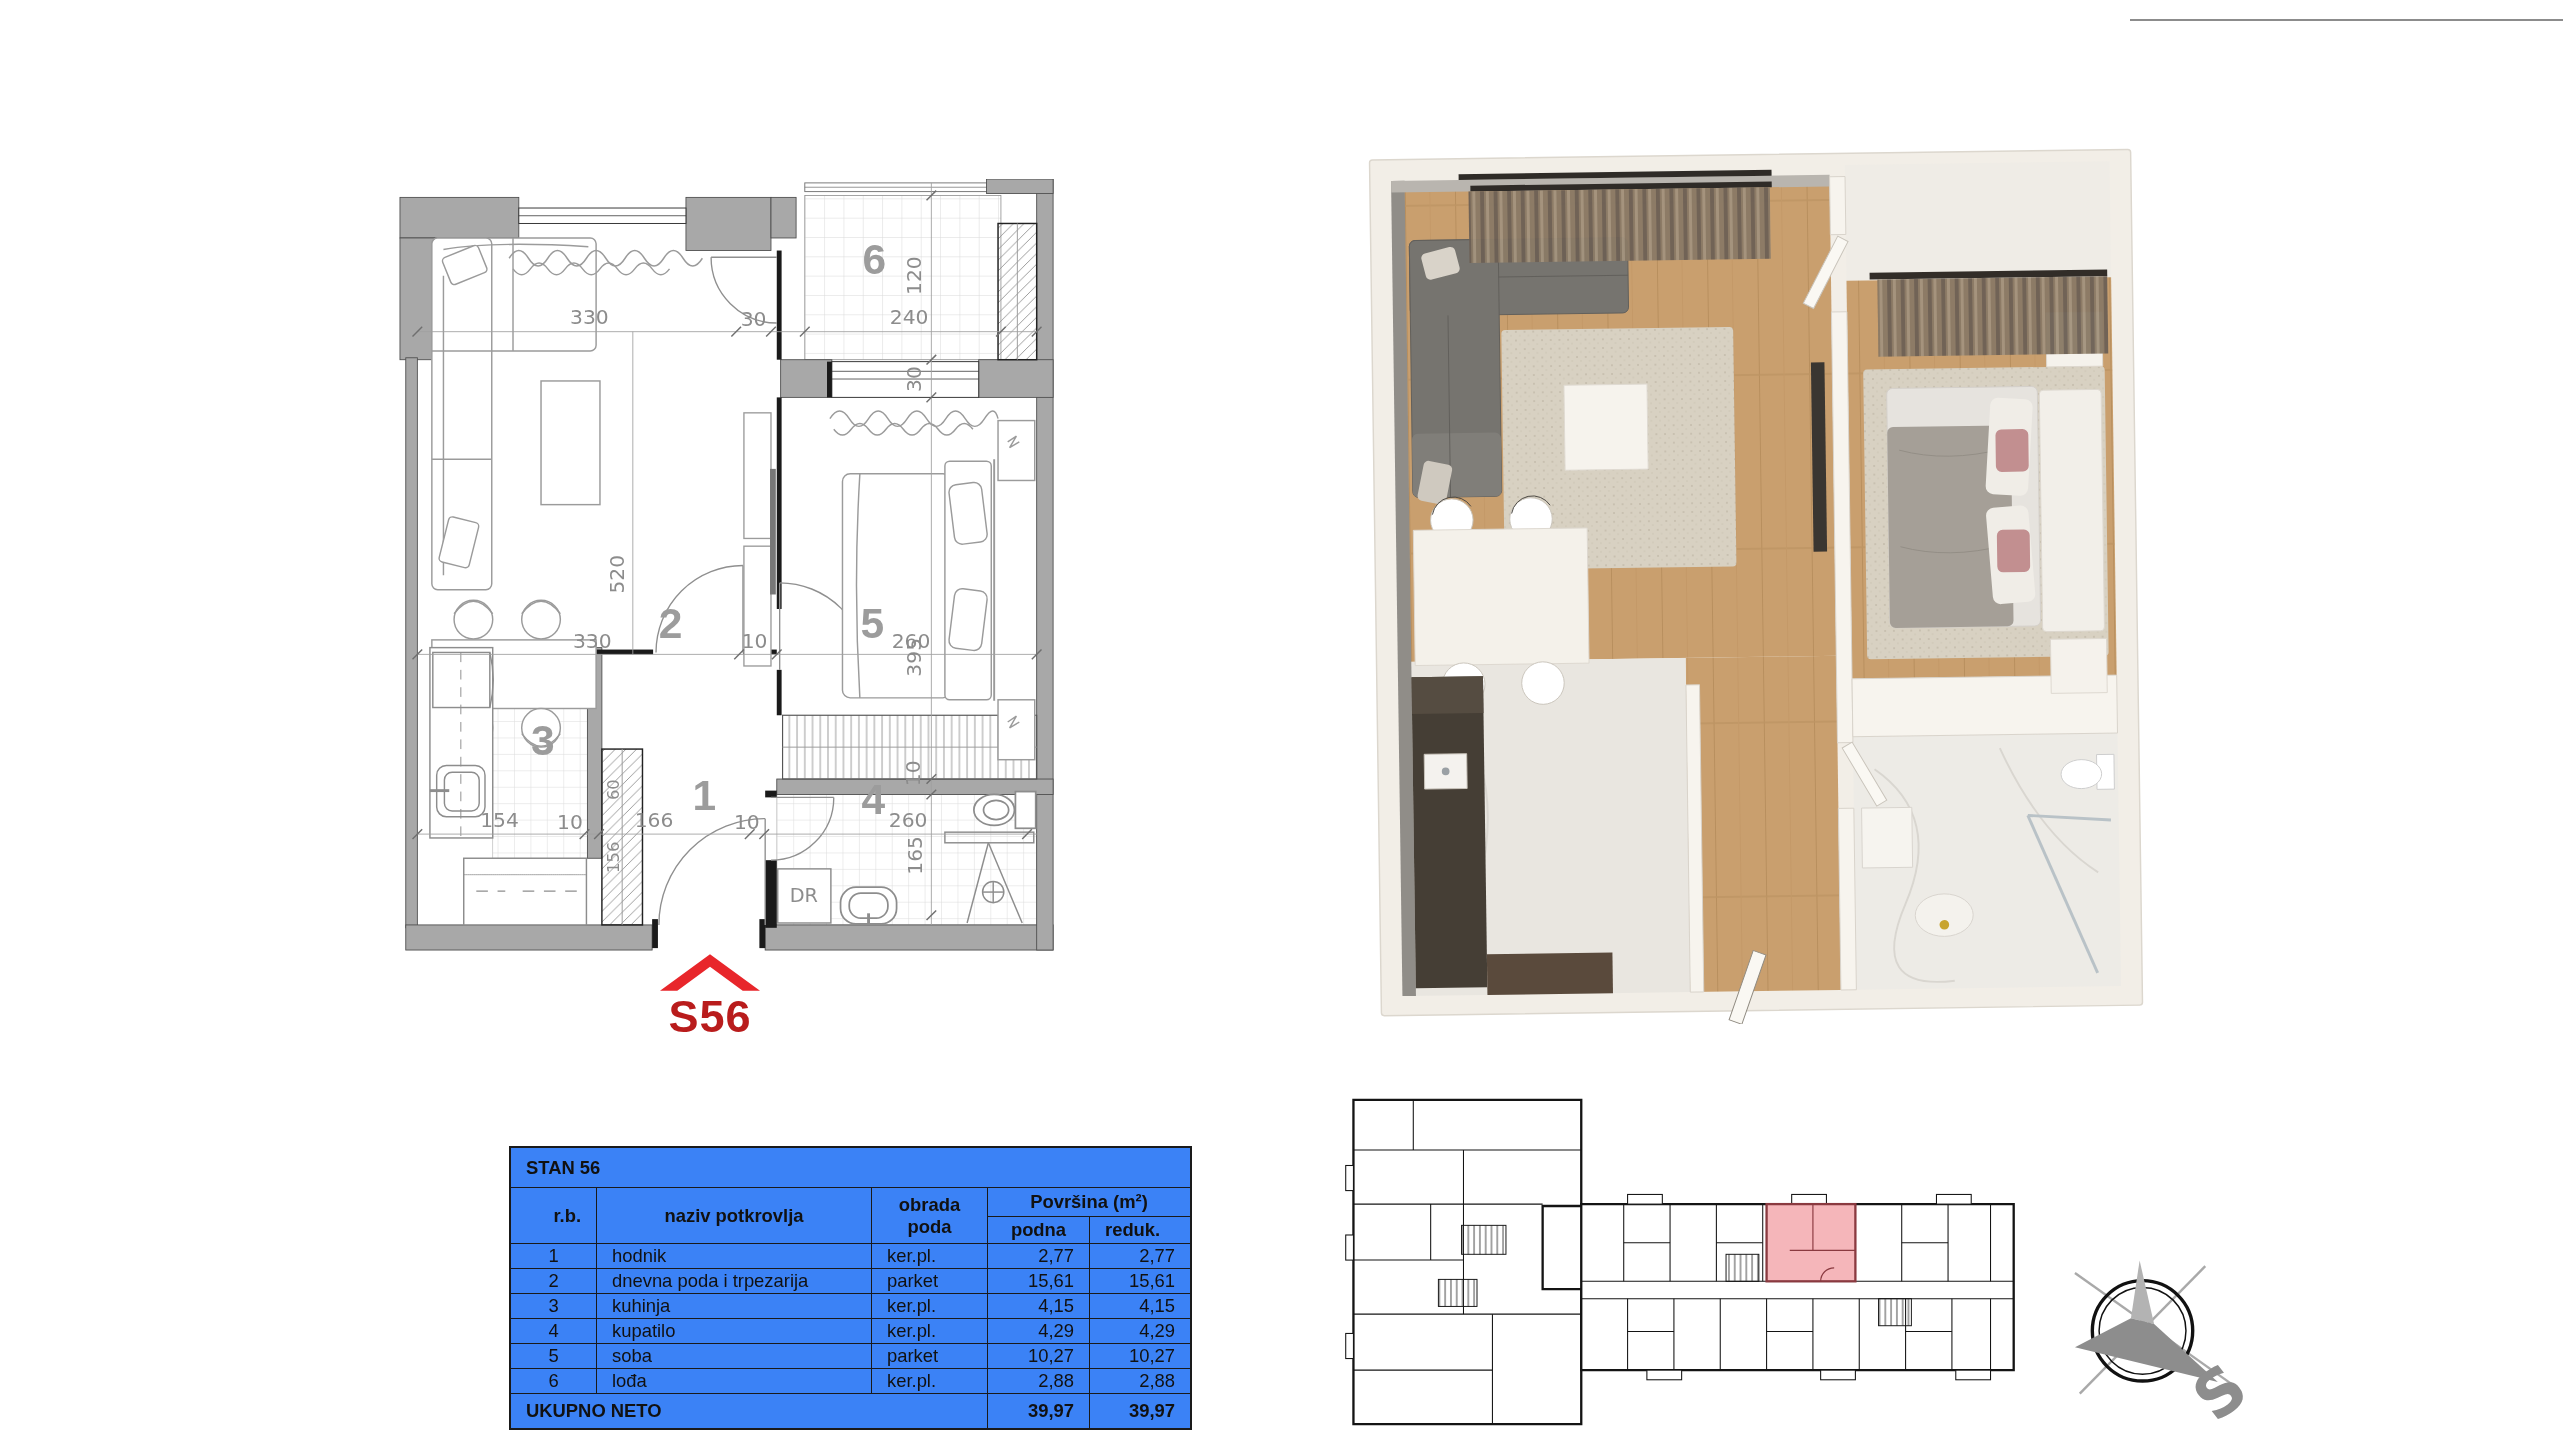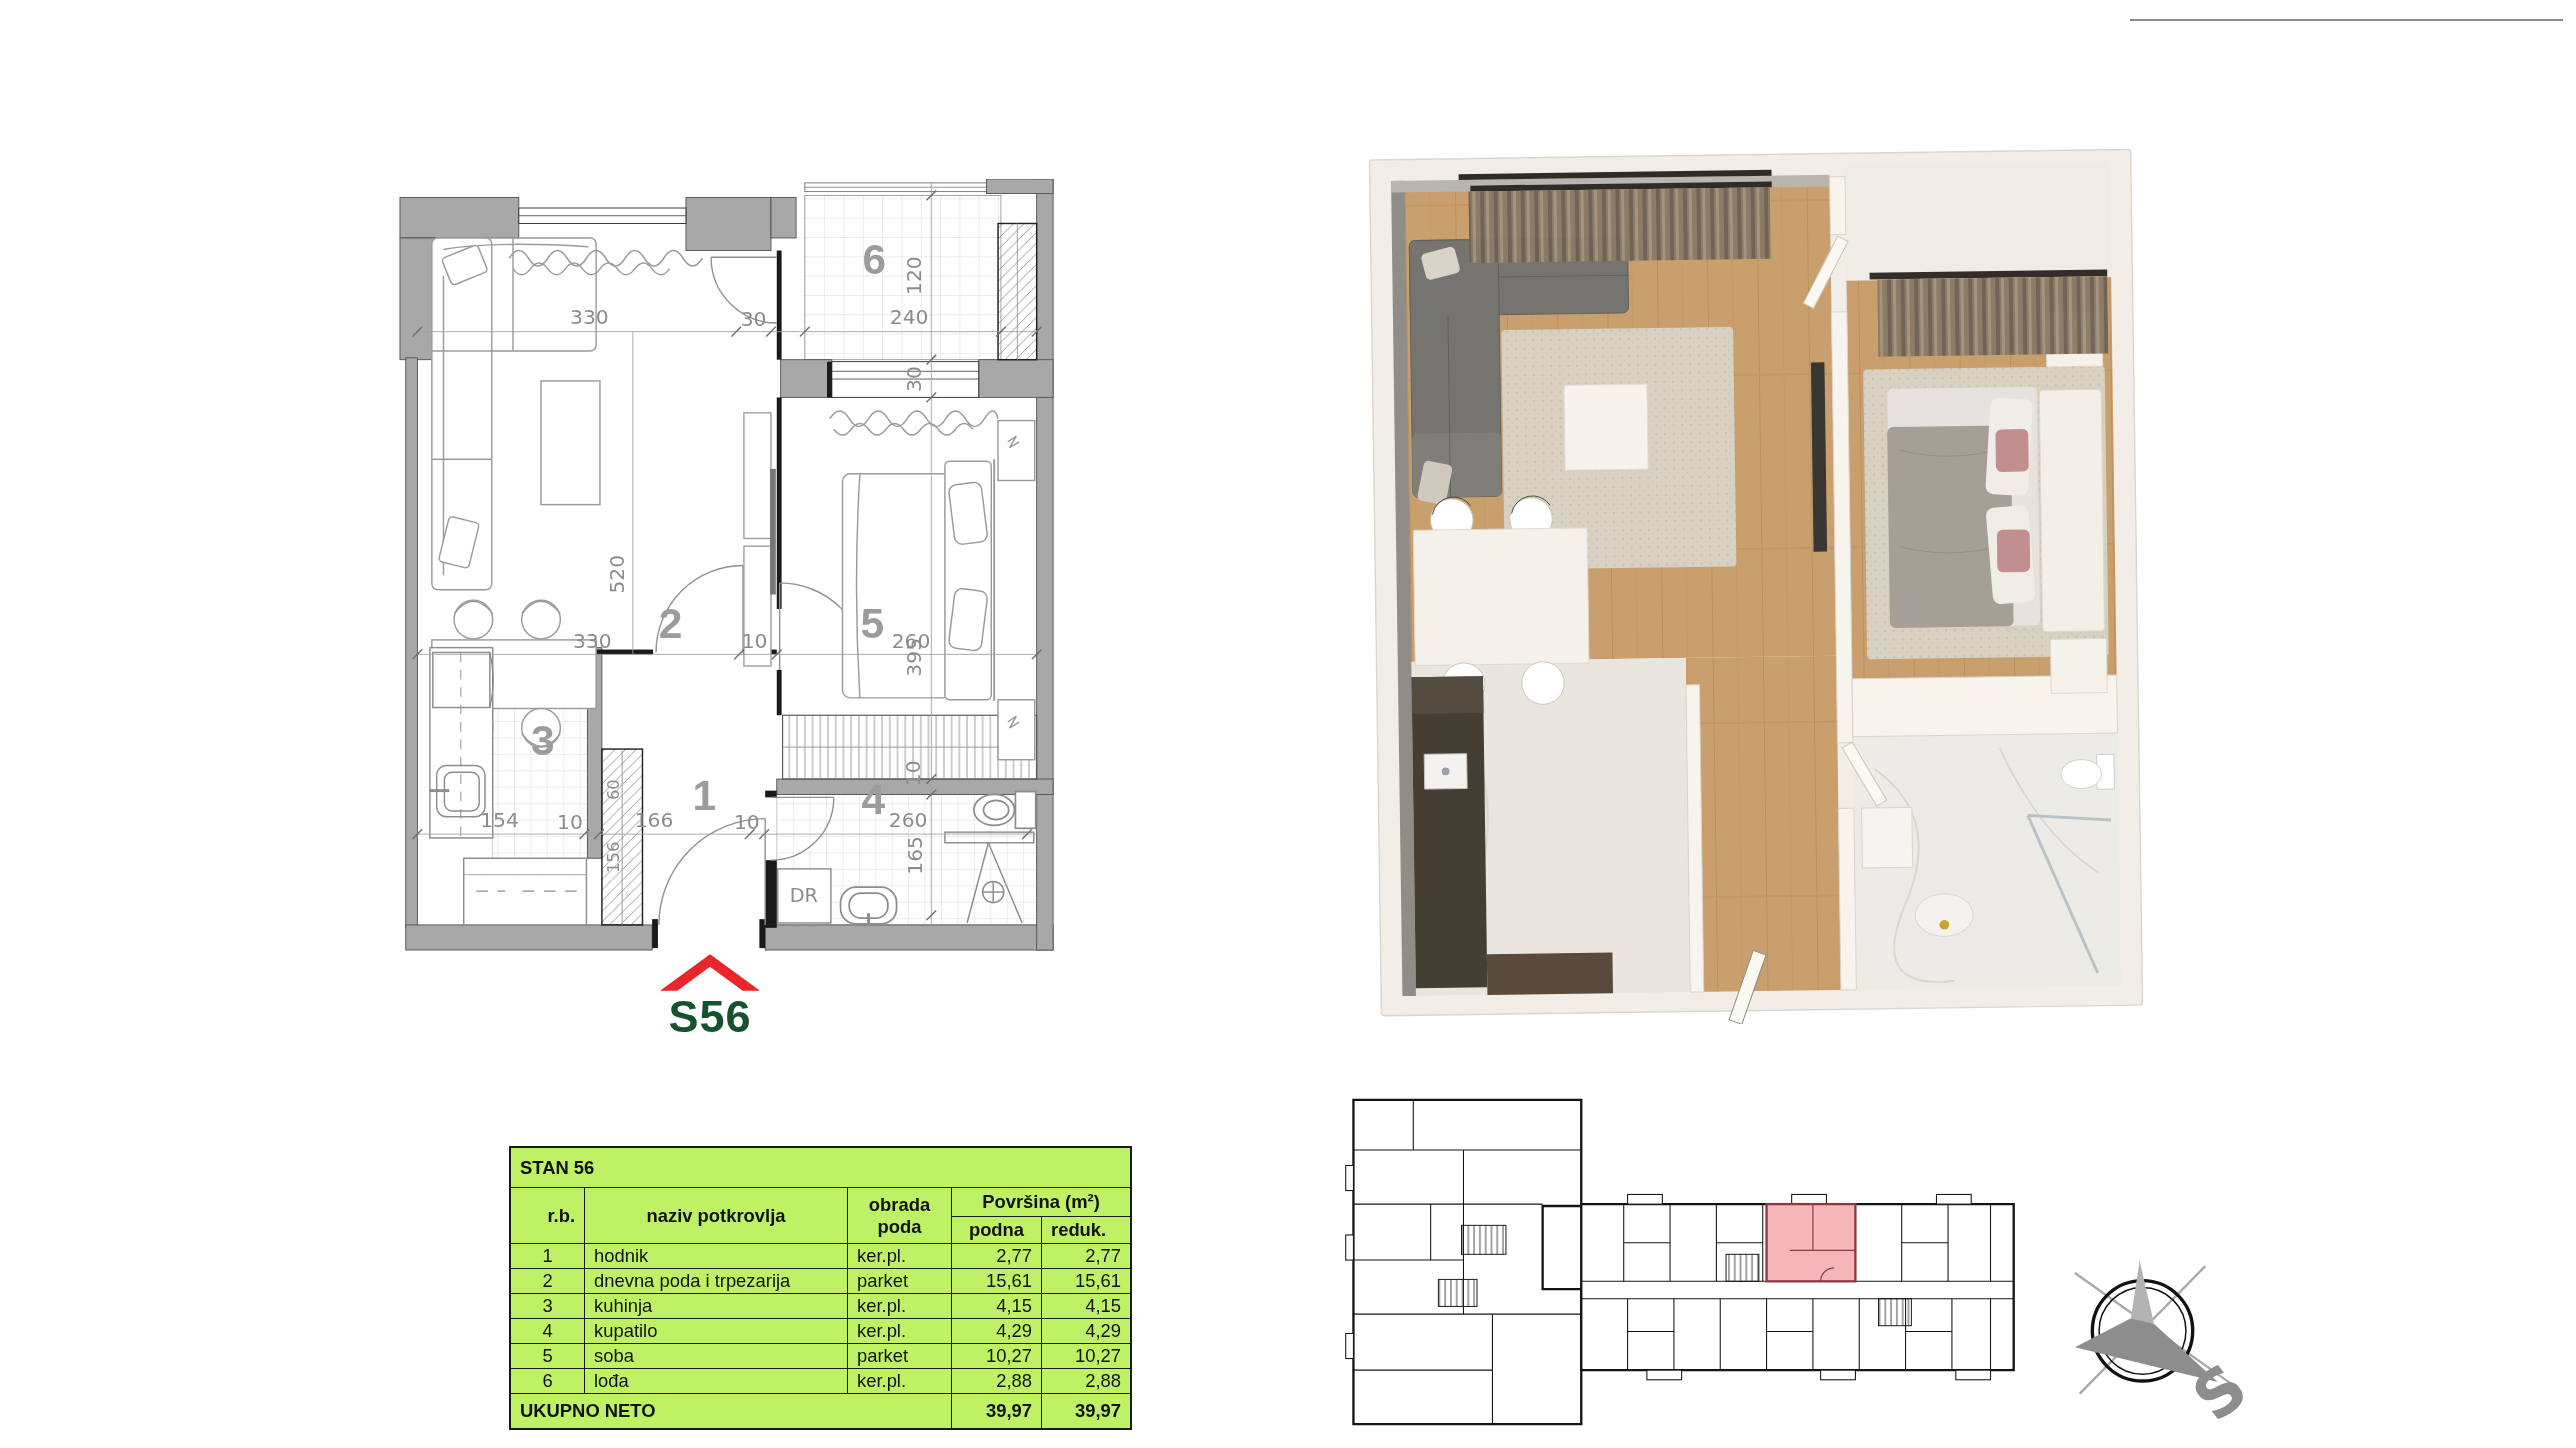--- a/index.html
+++ b/index.html
@@ -10,26 +10,26 @@
   .hdr .l1{font-size:33px;text-align:right;padding-right:5.8px;letter-spacing:0.5px;}
   .hdr .rule{border-top:2.9px solid #8c8c8c;margin:3.9px 0 1.9px 0;}
   .hdr .l2{font-size:33px;text-align:center;letter-spacing:0.5px;}
   
   .plan{position:absolute;left:399px;top:179px;width:657px;height:773px;}
   .render3d{position:absolute;left:1360px;top:143px;width:794px;height:881px;}
   .keyplan{position:absolute;left:1338px;top:1090px;width:695px;height:345px;}
   .compass{position:absolute;left:2046px;top:1239px;width:222px;height:203px;}
   
   .logo{position:absolute;left:631px;top:954px;width:158px;text-align:center;}
-  .logo .txt{color:#14532d;font-weight:bold;font-size:45px;letter-spacing:1px;line-height:1;margin-top:-1px;}
+  .logo .txt{color:#b91c1c;font-weight:bold;font-size:45px;letter-spacing:1px;line-height:1;margin-top:-1px;}
   
   .tblwrap{position:absolute;left:509px;top:1146px;}
   table.areas{border-collapse:collapse;background:#fff;table-layout:fixed;}
   table.areas td,table.areas th{border:1.4px solid #1a1a1a;font-size:18.4px;color:#111;
-      padding:1px 9px;vertical-align:middle;background:#bef264;}
+      padding:1px 15px;vertical-align:middle;background:#3b82f6;}
   table.areas{border:2.4px solid #1a1a1a;}
   .t-title{font-size:26px;font-weight:bold;color:#e8262b;text-align:left;height:37px;padding-left:7.7px;}
   .t-h{font-weight:bold;text-align:center;font-size:19.3px;}
   .c-rb{width:55px;text-align:center;}
   .c-nm{width:244px;text-align:left;}
   .c-ob{width:85px;text-align:left;}
   .c-p{width:71px;text-align:right;}
   .c-r{width:70px;text-align:right;}
   .rowh{height:23px;}
   .t-total{color:#e8262b;font-weight:bold;font-size:23px;}

